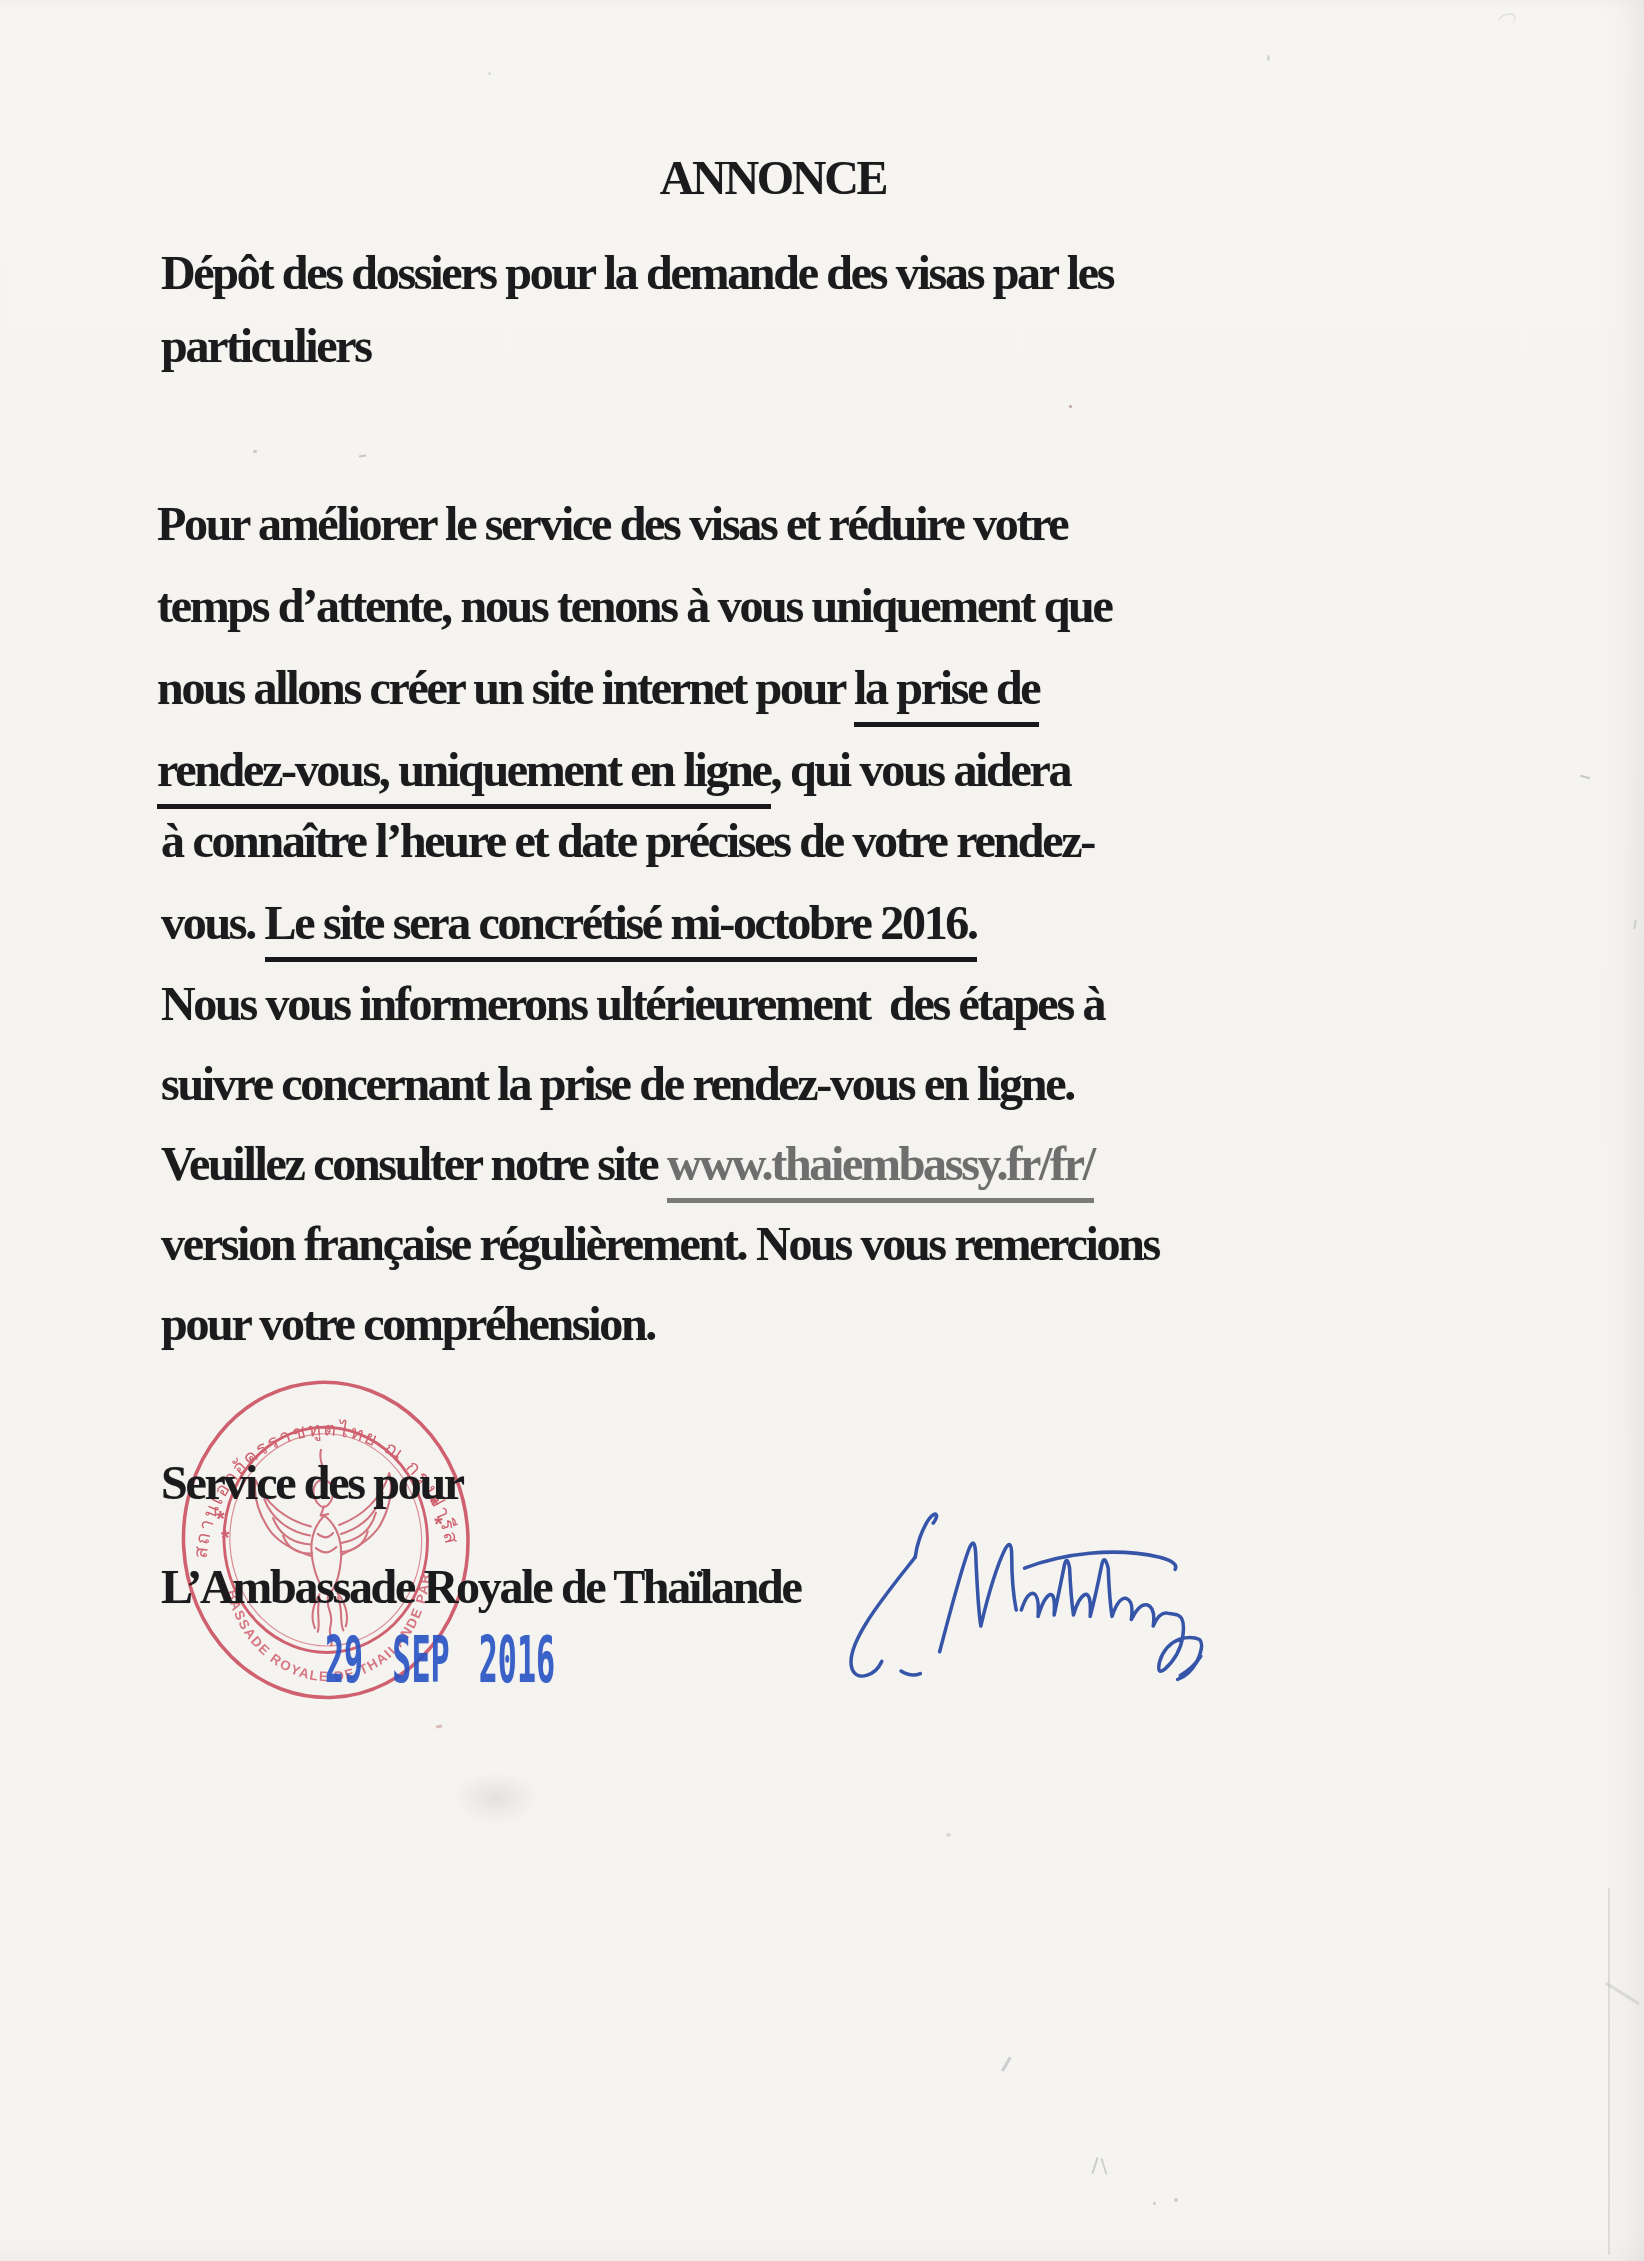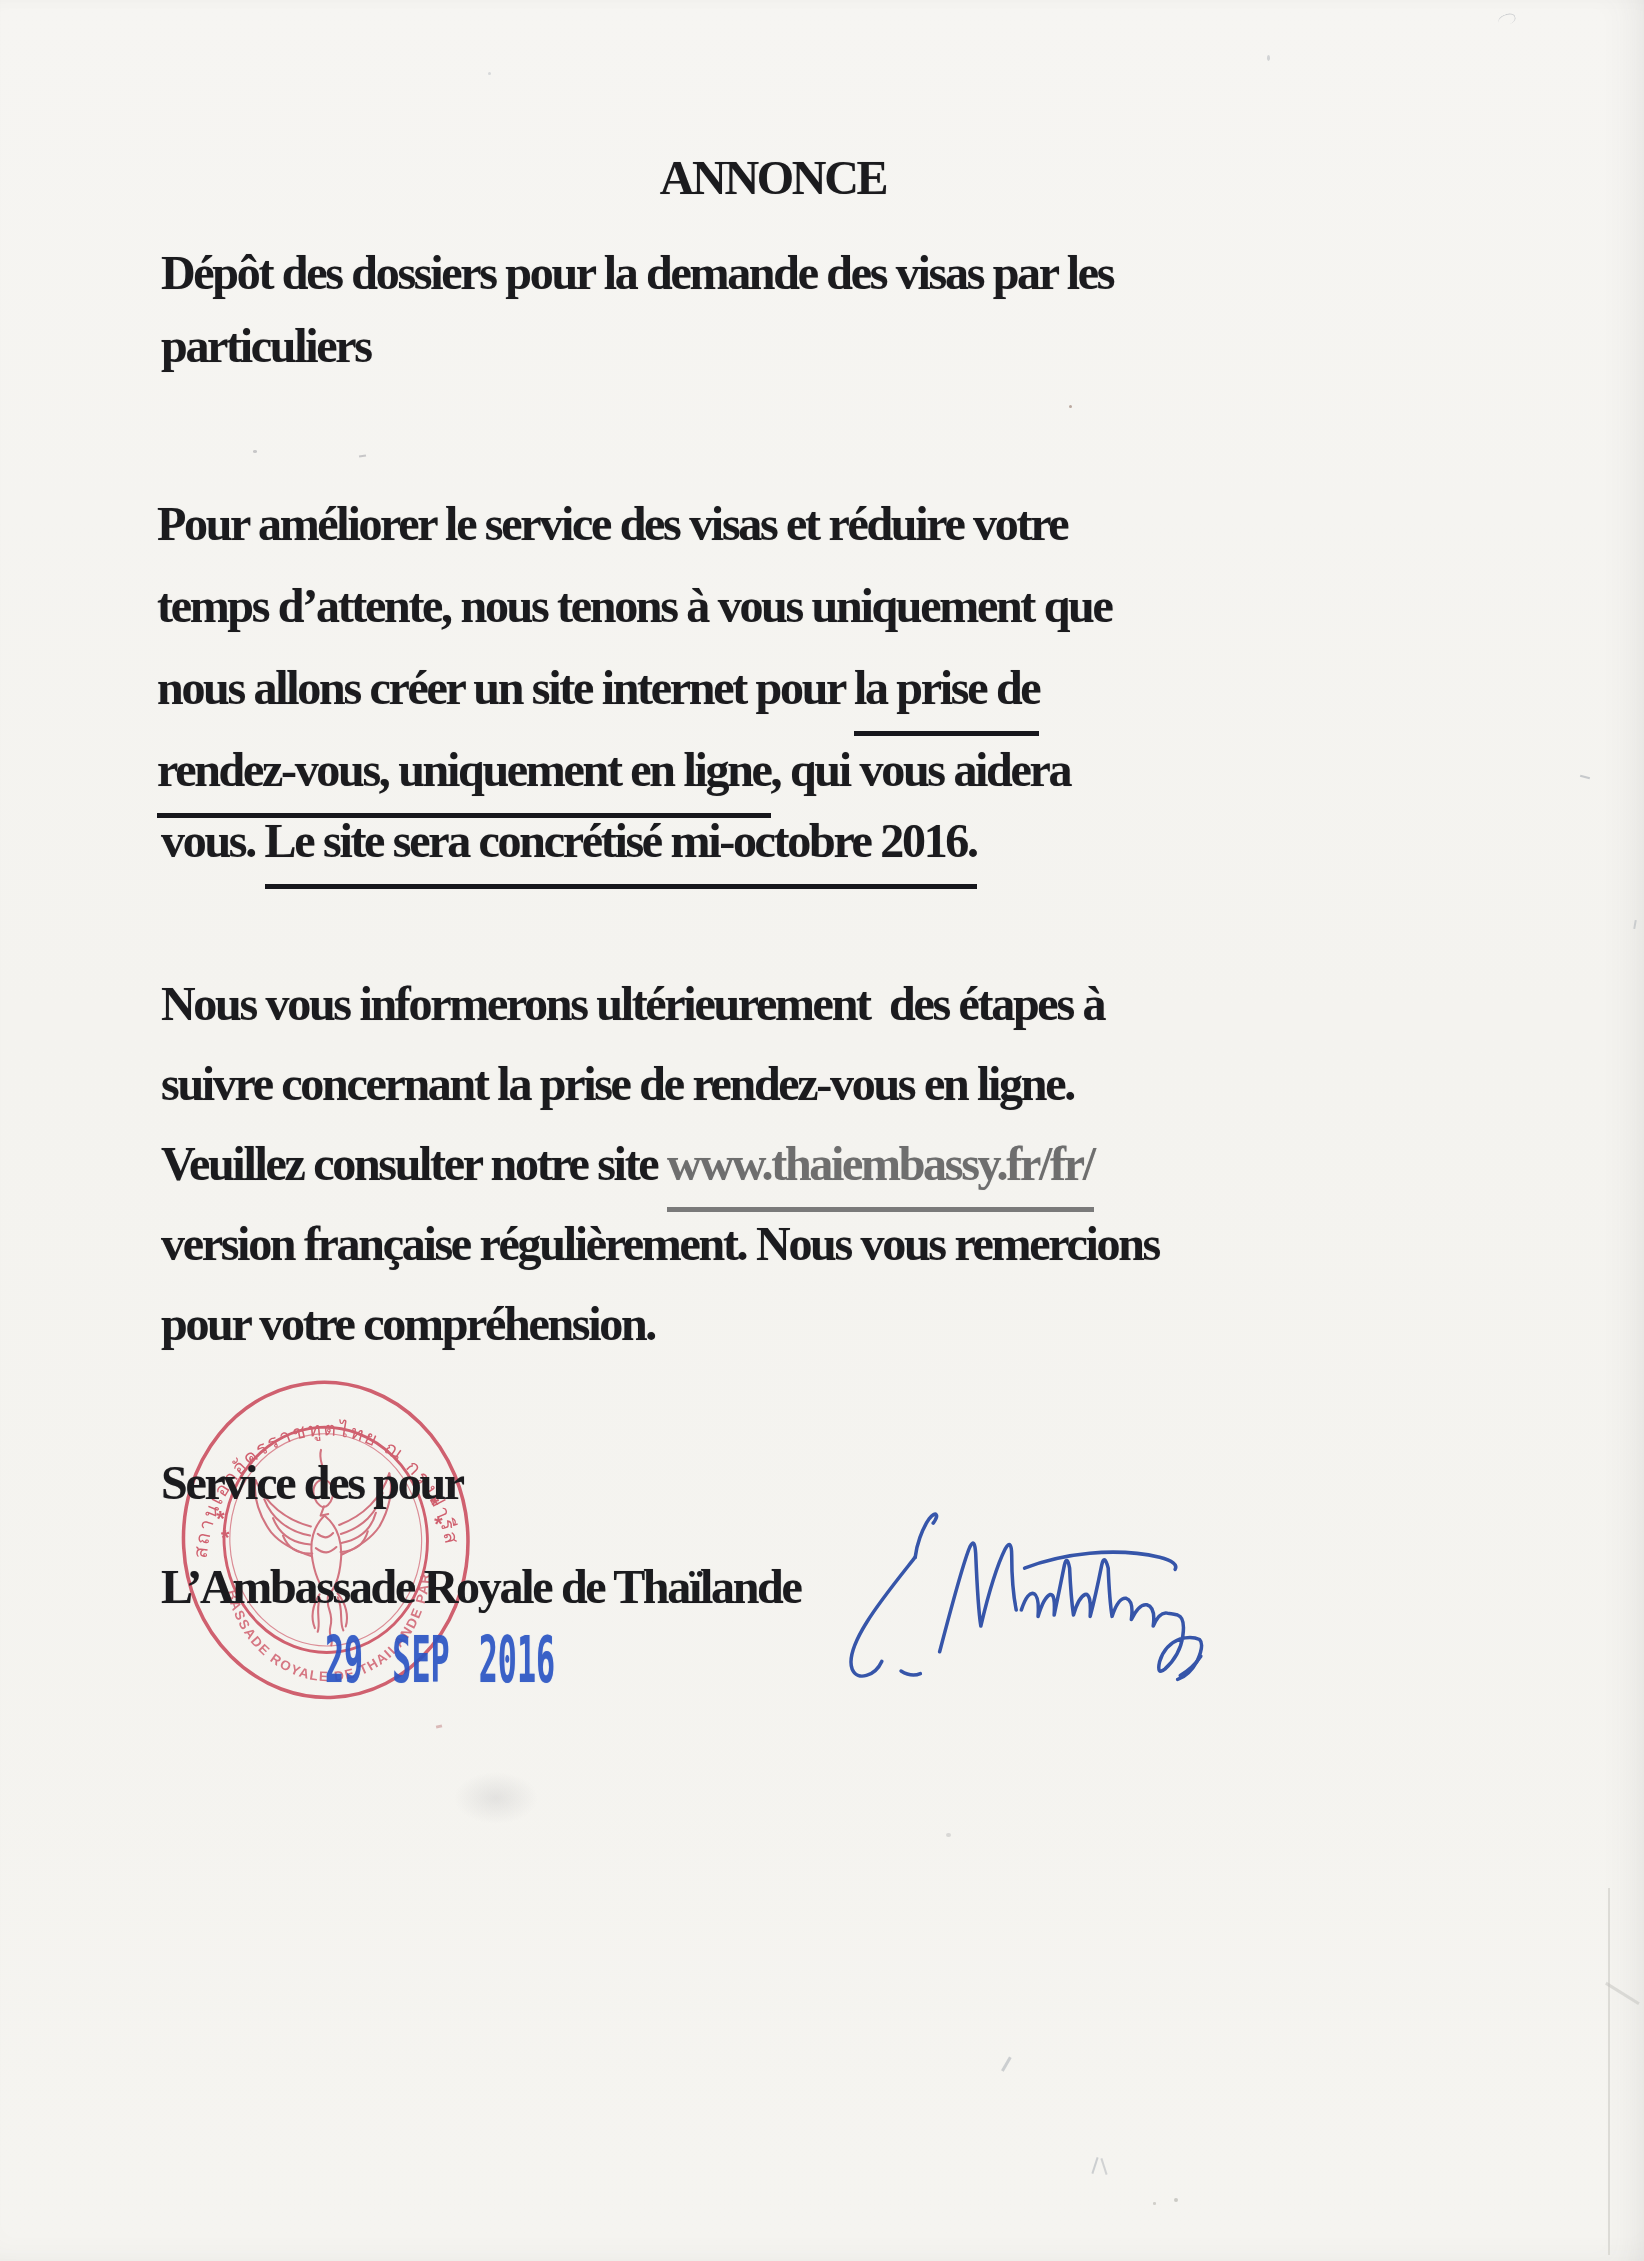--- a/index.html
+++ b/index.html
@@ -18,21 +18,21 @@
     position:absolute;color:#1b1b1e;font-weight:bold;font-size:48px;
     letter-spacing:-2.3px;white-space:nowrap;
     text-shadow:0 0 0.8px rgba(25,25,30,.38);
     font-family:Liberation Serif, serif;
   }
   .title{width:1224px;text-align:center;line-height:1;}
   .heading{line-height:73px;}
   .para1,.para2{line-height:82px;}
   .para3{line-height:80px;}
   .single{line-height:1.1;}
-  .u{border-bottom:5.8px solid #17171c;padding-bottom:17px;}
+  .u{border-bottom:5.8px solid #17171c;padding-bottom:8px;}
   .url{color:#6e6e6e;text-shadow:0 0 0.8px rgba(110,110,110,.4);}
   .url.u{border-bottom-color:#7a7a7a;}
   .stamp-svg{position:absolute;left:178px;top:1371px;width:296px;height:348px;
     mix-blend-mode:multiply;opacity:.88;transform:rotate(-3deg);z-index:2;}
   .overlay-text{z-index:3;}
   .date-stamp{
     position:absolute;left:325px;top:1623px;z-index:4;
     color:#2b55c4;font-family:"DejaVu Sans Mono",monospace;font-weight:bold;
     font-size:61px;letter-spacing:0;word-spacing:19.3px;white-space:nowrap;
     transform:scale(0.52,1.04);transform-origin:left top;opacity:.92;
@@ -54,20 +54,21 @@
 </div>
 
 <div class="txt para1" style="left:157px;top:483px;">
   <div><span>Pour améliorer le service des visas et réduire votre</span></div>
   <div><span>temps d’attente, nous tenons à vous uniquement que</span></div>
   <div><span>nous allons créer un site internet pour </span><span class="u">la prise de</span></div>
   <div><span class="u">rendez-vous, uniquement en ligne</span><span>, qui vous aidera</span></div>
 </div>
 
 <div class="txt para2" style="left:161px;top:800px;">
+  <div><span>à connaître l’heure et date précises de votre rendez-</span></div>
   <div><span>vous. </span><span class="u">Le site sera concrétisé mi-octobre 2016.</span></div>
 </div>
 
 <div class="txt para3" style="left:161px;top:964px;">
   <div><span>Nous vous informerons ultérieurement&nbsp; des étapes à</span></div>
   <div><span>suivre concernant la prise de rendez-vous en ligne.</span></div>
   <div><span>Veuillez consulter notre site </span><span class="u url">www.thaiembassy.fr/fr/</span></div>
   <div><span>version française régulièrement. Nous vous remercions</span></div>
   <div><span>pour votre compréhension.</span></div>
 </div>

